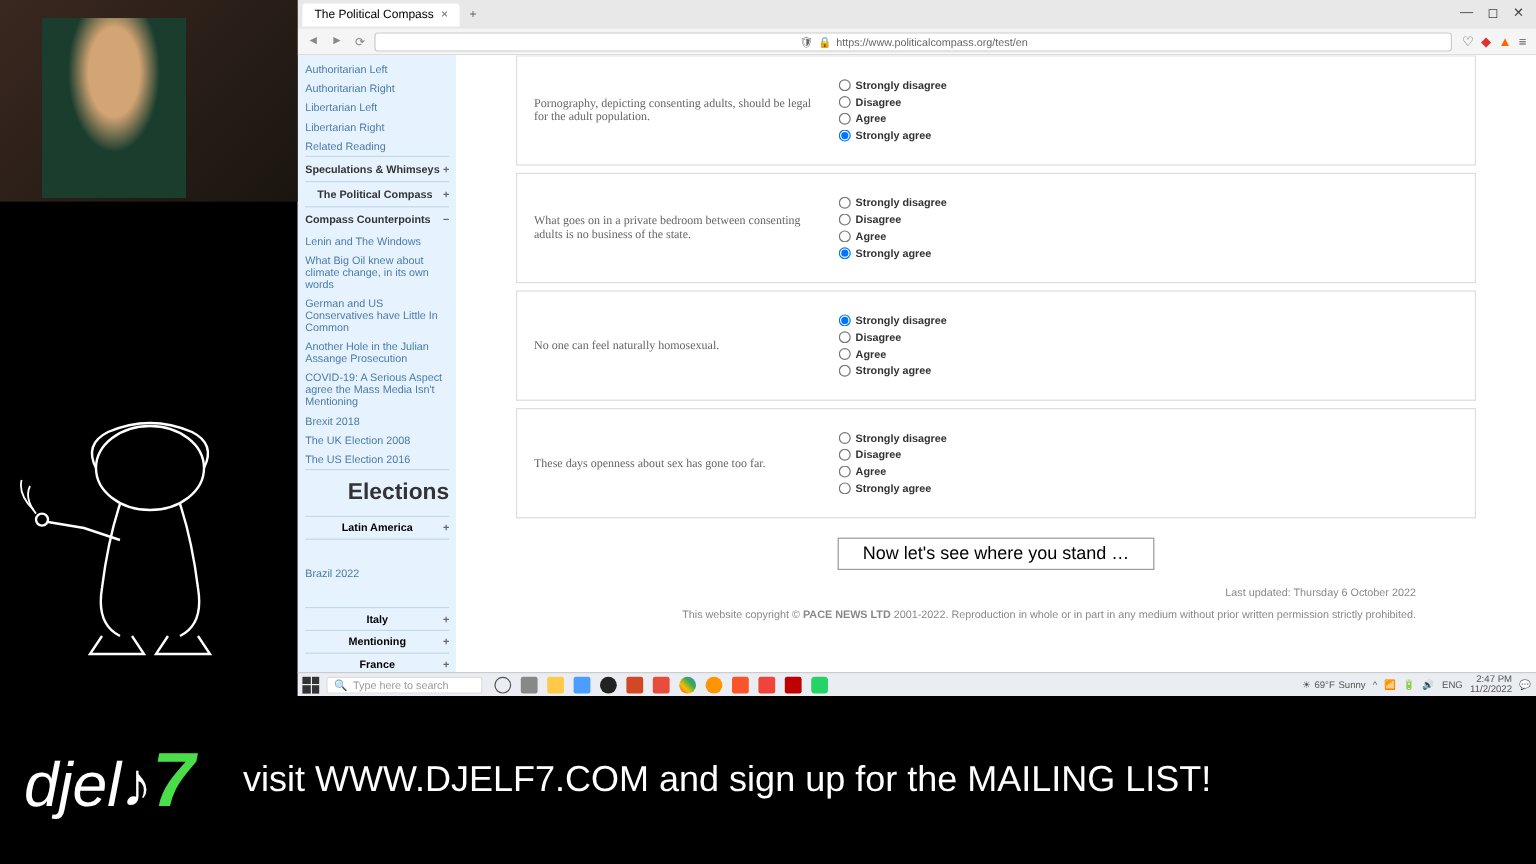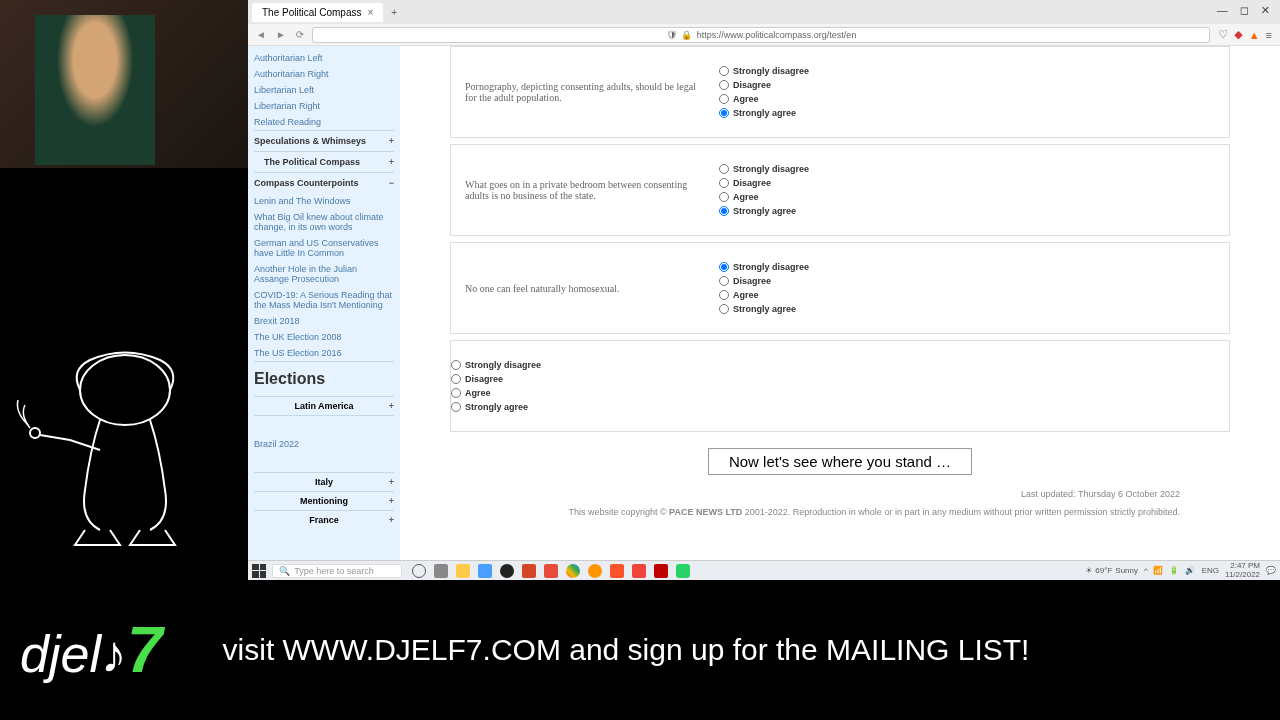--- a/index.html
+++ b/index.html
@@ -14,26 +14,26 @@
 .tab-close{color:#666;cursor:pointer}
 .new-tab{padding:0 8px;color:#666;cursor:pointer}
 .win-controls{position:absolute;right:0;top:0;display:flex;gap:12px;padding:4px 10px;font-size:11px;color:#444}
 .addr-bar{height:22px;background:#f5f5f5;border-bottom:1px solid #ddd;display:flex;align-items:center;padding:0 8px;gap:8px;font-size:10px;color:#555}
 .nav-btns{display:flex;gap:10px;color:#888}
 .url-box{flex:1;display:flex;align-items:center;justify-content:center;gap:4px;background:#fff;border:1px solid #ccc;border-radius:3px;padding:2px 8px;font-size:9px;color:#666}
 .lock-icon{color:#4a8}
 .addr-icons{display:flex;gap:6px;align-items:center}
 .addr-icons span{font-size:11px}
 .content{flex:1;display:flex;overflow:hidden}
-.sidebar{width:152px;background:#e6f3ff;padding:4px 6px;font-size:9px;overflow-y:auto}
+.sidebar{width:132px;background:#e6f3ff;padding:4px 6px;font-size:9px;overflow-y:auto}
 .sidebar a{color:#4a7ba8;text-decoration:none;display:block;padding:3px 0}
 .sidebar .section{font-weight:bold;color:#333;padding:5px 0;border-top:1px solid #c5d8e8;position:relative}
 .sidebar .plus{position:absolute;right:0;color:#666}
 .sidebar .indent{padding-left:10px}
-.elections-head{text-align:left;font-weight:bold;font-size:16px;color:#333;padding:8px 0;border-top:1px solid #c5d8e8}
+.elections-head{text-align:right;font-weight:bold;font-size:19px;color:#333;padding:8px 0;border-top:1px solid #c5d8e8}
 .region{text-align:center;font-weight:bold;padding:4px 0;border-top:1px solid #c5d8e8;position:relative}
 .main{flex:1;background:#fff;padding:0 50px 10px;overflow-y:auto}
 .question{border:1px solid #ddd;margin-bottom:6px;display:flex;align-items:center;min-height:92px}
 .q-text{width:268px;padding:8px 14px;font-size:10px;color:#666;font-family:Georgia,serif}
 .q-opts{padding:8px 0}
 .q-opt{display:flex;align-items:center;gap:4px;padding:2px 0;font-size:9px}
 .q-opt input{width:10px;height:10px}
 .q-opt label{font-weight:bold;color:#333}
 .submit-row{text-align:center;padding:10px 0}
 .submit-btn{background:#fff;border:1px solid #999;padding:4px 20px;font-size:15px;cursor:pointer}
@@ -46,21 +46,21 @@
 .start span{background:#333}
 .search{margin-left:6px;display:flex;align-items:center;gap:4px;color:#888;background:#fff;border:1px solid #ddd;border-radius:2px;padding:1px 6px;width:130px}
 .tb-icons{display:flex;gap:8px;margin-left:10px;align-items:center}
 .tb-icon{width:14px;height:14px;border-radius:2px}
 .tray{margin-left:auto;display:flex;align-items:center;gap:6px;color:#555;font-size:8px}
 .weather{display:flex;align-items:center;gap:3px}
 .clock{text-align:right;line-height:1.1}
 .banner{position:absolute;bottom:0;left:0;width:1280px;height:140px;background:#000;display:flex;align-items:center;padding:0 20px;z-index:12}
 .brand{font-family:'Brush Script MT',cursive;font-size:52px;color:#fff;font-style:italic}
 .brand .seven{color:#4ade4a;font-size:64px;font-weight:bold}
-.banner-text{color:#fff;font-size:30px;margin-left:60px;font-family:Arial}
+.banner-text{color:#fff;font-size:30px;margin-left:40px;font-family:Arial}
 </style>
 </head>
 <body>
 
 <div class="webcam">
   <div class="webcam-person"></div>
 </div>
 
 <div class="logo-art">
   <svg viewBox="0 0 230 250">
@@ -121,21 +121,21 @@
           <a>Related Reading</a>
         </div>
       <div class="section"><span>Speculations &amp; Whimseys</span><span class="plus">+</span></div>
       <div class="section indent"><span>The Political Compass</span><span class="plus">+</span></div>
       <div class="section"><span>Compass Counterpoints</span><span class="plus">−</span></div>
       <div id="cclinks">
           <a>Lenin and The Windows</a>
           <a>What Big Oil knew about climate change, in its own words</a>
           <a>German and US Conservatives have Little In Common</a>
           <a>Another Hole in the Julian Assange Prosecution</a>
-          <a>COVID-19: A Serious Reading that the Mass Media Isn't Mentioning</a>
+          <a>COVID-19: A Serious Aspect agree the Mass Media Isn't Mentioning</a>
           <a>Brexit 2018</a>
           <a>The UK Election 2008</a>
           <a>The US Election 2016</a>
         </div>
       <div class="elections-head">Elections</div>
       <div id="regions">
           <div class="region"><span>Latin America</span><span class="plus">+</span></div>
           <div style="text-align: left; padding: 20px 0px; border-top: 1px solid rgb(197, 216, 232);">
             <a>Brazil 2022</a>
           </div>
@@ -204,20 +204,21 @@
                 <input type="radio" name="q2" style="">
                 <label>Agree</label>
               </div>
               <div class="q-opt">
                 <input type="radio" name="q2" style="">
                 <label>Strongly agree</label>
               </div>
             </div>
           </div>
           <div class="question">
+            <div class="q-text">These days openness about sex has gone too far.</div>
             <div class="q-opts">
               <div class="q-opt">
                 <input type="radio" name="q3" style="">
                 <label>Strongly disagree</label>
               </div>
               <div class="q-opt">
                 <input type="radio" name="q3" style="">
                 <label>Disagree</label>
               </div>
               <div class="q-opt">

